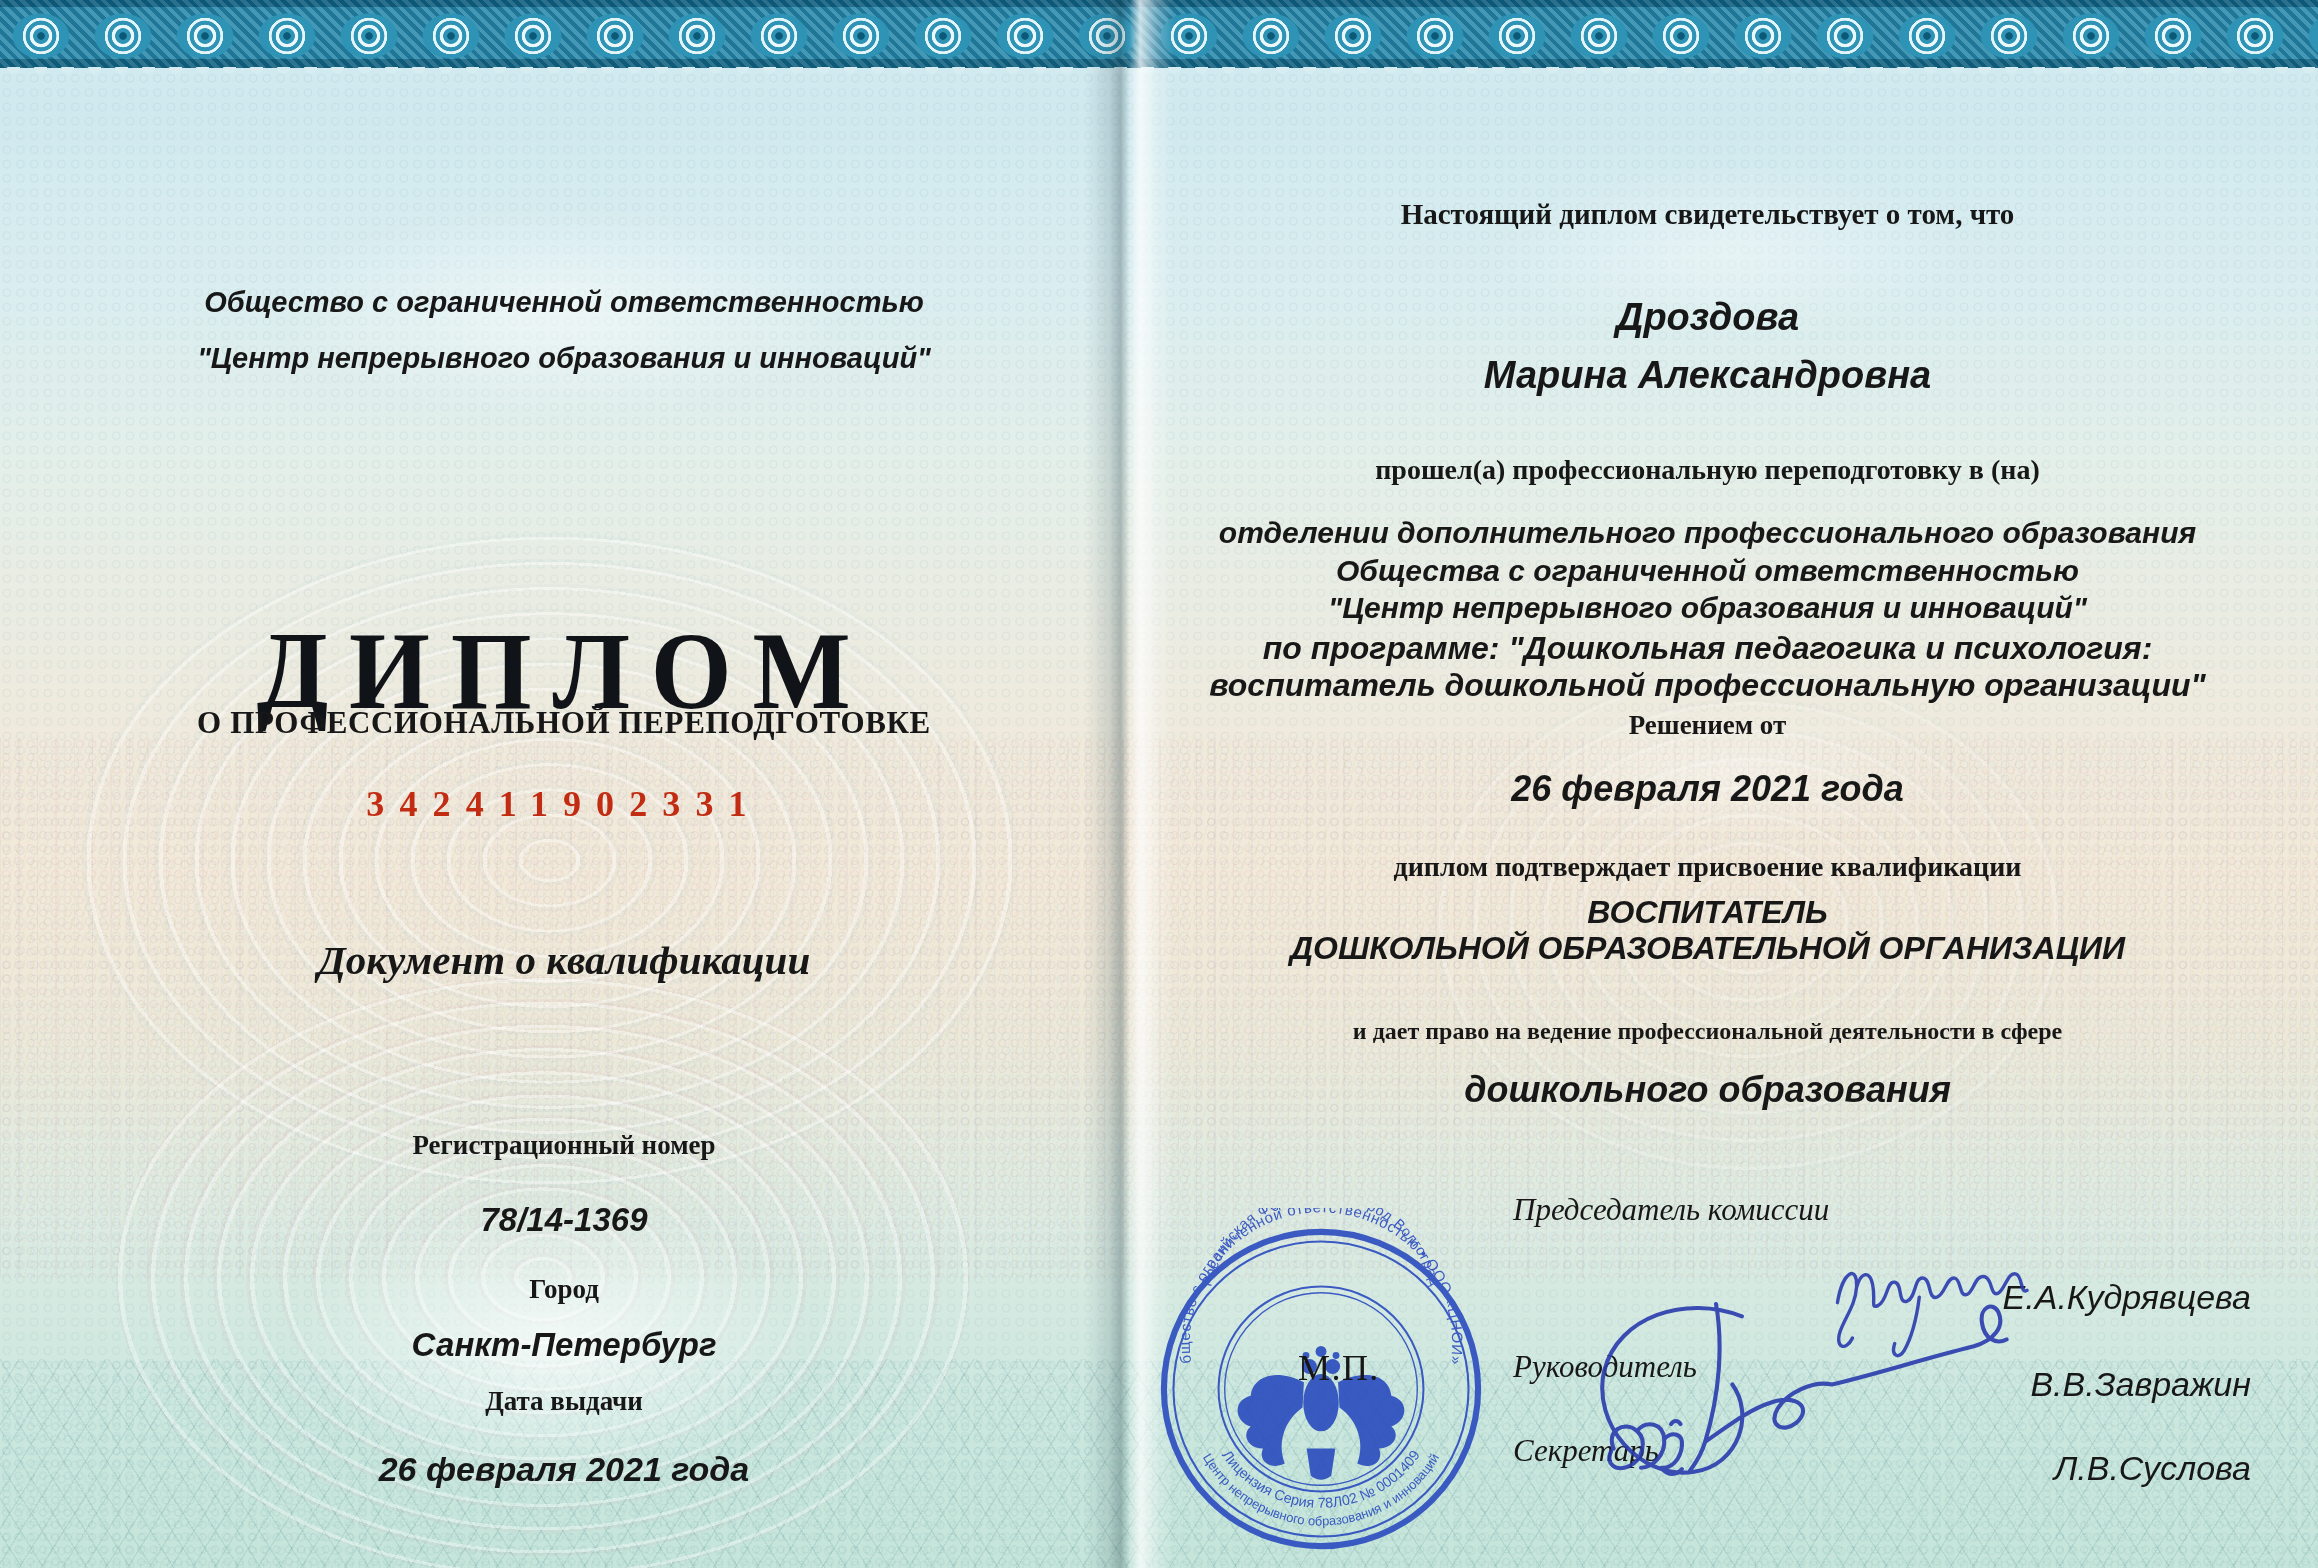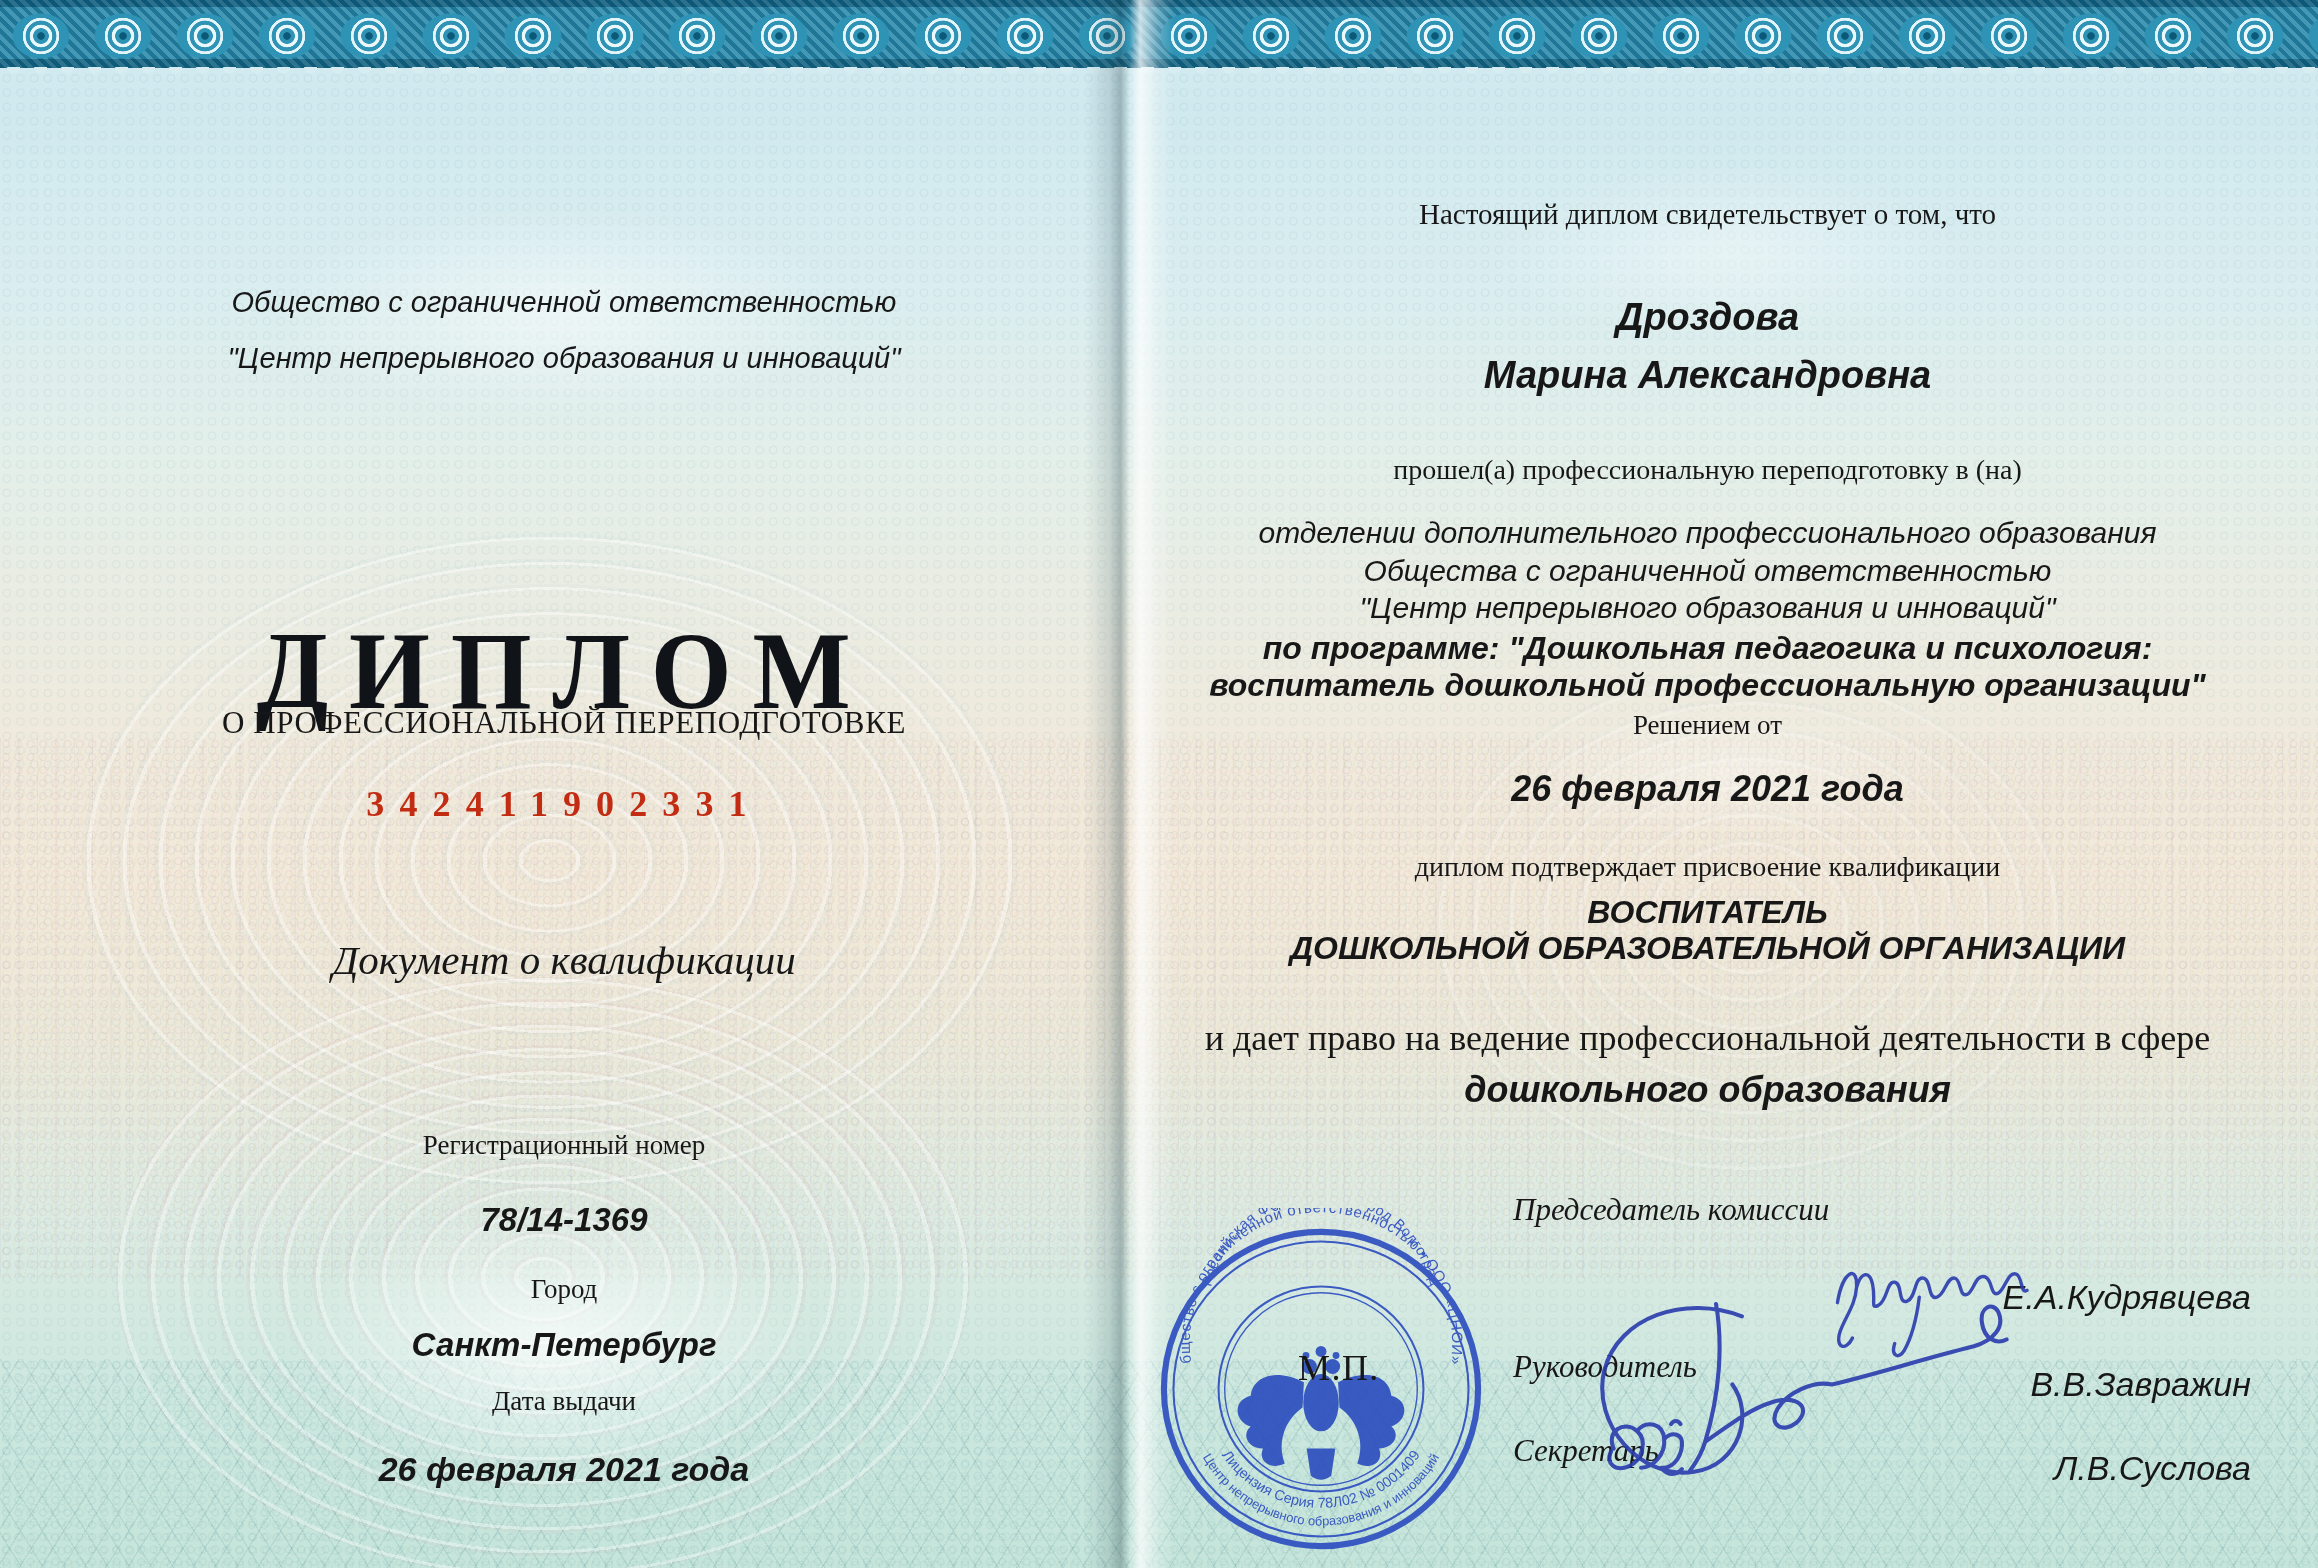--- a/index.html
+++ b/index.html
@@ -61,21 +61,21 @@
     content:"";position:absolute;left:0;right:0;bottom:-8.2px;height:9.6px;
     background:radial-gradient(circle at 13.7px 0px, #d7edf2 0 6.1px, rgba(0,0,0,0) 6.8px) 0 0/27px 9.6px repeat-x;
   }
   
   .fold{
     position:absolute;left:1085px;top:0;width:89px;height:100%;z-index:6;pointer-events:none;
     background:linear-gradient(90deg, rgba(0,0,0,0) 0%, rgba(45,75,85,.16) 28%, rgba(25,55,65,.30) 40%,
       rgba(255,255,255,.05) 50%, rgba(255,255,255,.75) 62%, rgba(255,255,255,.25) 82%, rgba(0,0,0,0) 100%);
   }
   
-  .t{position:absolute;left:0;width:100%;text-align:center;z-index:10;line-height:1.15;}
+  .t{position:absolute;left:0;width:100%;text-align:center;z-index:10;line-height:1.15;font-weight:bold;}
   .serif{font-family:"Liberation Serif","DejaVu Serif",serif;}
   .serifI{font-family:"Liberation Serif","DejaVu Serif",serif;font-style:italic;}
   .sansI{font-family:"Liberation Sans","DejaVu Sans",sans-serif;font-style:italic;margin-top:13px;}
   .b{font-weight:bold;}
   .page-left{position:absolute;left:96px;top:0;width:936px;height:100%;z-index:10;}
   .page-right{position:absolute;left:1161px;top:0;width:1093px;height:100%;z-index:10;}
   .diploma-title{top:611px;font-size:104px;font-weight:bold;letter-spacing:.20em;transform:scaleY(1.06);color:#101418;}
   .diploma-sub{top:705px;font-size:31px;letter-spacing:.02em;}
   .serial{top:784px;font-size:36px;font-weight:bold;letter-spacing:.42em;color:#c22c12;}
   .doc-type{top:937px;font-size:41px;}
@@ -128,21 +128,21 @@
     <div class="t sansI" style="top:541px;font-size:30px;">Общества с ограниченной ответственностью</div>
     <div class="t sansI" style="top:503px;font-size:30px;">отделении дополнительного профессионального образования</div>
     <div class="t sansI" style="top:578px;font-size:30px;">"Центр непрерывного образования и инноваций"</div>
     <div class="t sansI b" style="top:617px;font-size:32px;">по программе: "Дошкольная педагогика и психология:</div>
     <div class="t sansI b" style="top:654px;font-size:32px;">воспитатель дошкольной профессиональную организации"</div>
     <div class="t serif" style="top:710px;font-size:27px;">Решением от</div>
     <div class="t sansI b" style="top:755px;font-size:36px;">26 февраля 2021 года</div>
     <div class="t serif" style="top:818px;font-size:28px;margin-top:33px;">диплом подтверждает присвоение квалификации</div>
     <div class="t sansI b" style="top:881px;font-size:32px;">ВОСПИТАТЕЛЬ</div>
     <div class="t sansI b" style="top:917px;font-size:32px;">ДОШКОЛЬНОЙ ОБРАЗОВАТЕЛЬНОЙ ОРГАНИЗАЦИИ</div>
-    <div class="t serif" style="top:1018px;font-size:36px;">и дает право на ведение профессиональной деятельности в сфере</div>
+    <div class="t serif" style="top:1018px;font-size:24px;">и дает право на ведение профессиональной деятельности в сфере</div>
     <div class="t sansI b" style="top:1056px;font-size:36px;">дошкольного образования</div>
   </div>
 
   <div class="sig-role serif" style="top:1192px;text-align:center;">Председатель комиссии</div>
   <div class="sig-name sansI" style="top:1265px;">Е.А.Кудрявцева</div>
   <div class="sig-role serif" style="top:1349px;">Руководитель</div>
   <div class="sig-name sansI" style="top:1352px;">В.В.Завражин</div>
   <div class="sig-role serif" style="top:1433px;">Секретарь</div>
   <div class="sig-name sansI" style="top:1436px;">Л.В.Суслова</div>
 

